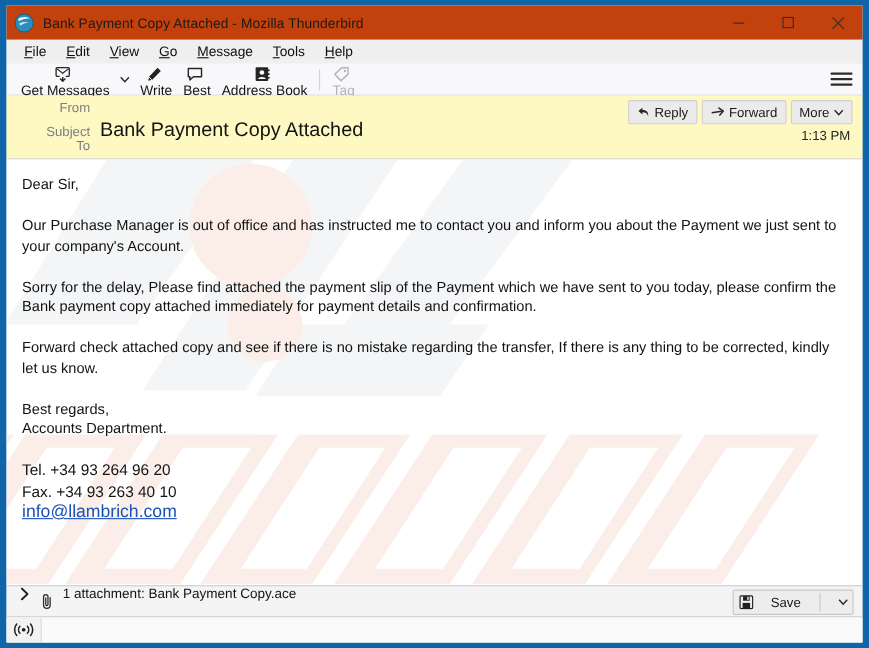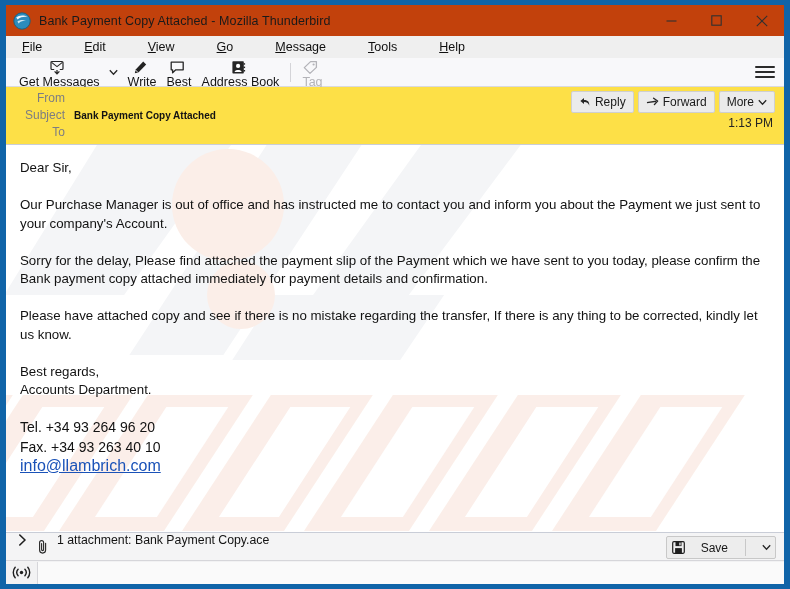--- a/index.html
+++ b/index.html
@@ -68,21 +68,20 @@
 
   
   .menubar {
     height: 22px;
     flex: 0 0 22px;
     background: #efefef;
     display: flex;
     align-items: center;
     padding-left: 7px;
     box-sizing: border-box;
-    gap: 24px;
   }
   .menuitem {
     font-size: 12.5px;
     color: #0f0f0f;
     padding: 0 9px;
     line-height: 22px;
     white-space: nowrap;
   }
   .menuitem .u { text-decoration: underline; }
 
@@ -138,45 +137,46 @@
   .hamburger i {
     display: block;
     height: 2px;
     background: #2b2b2b;
     border-radius: 1px;
   }
 
   
   .msghdr {
     flex: 0 0 58px;
-    background: #fde047;
+    background: #fef9c3;
     border-bottom: 1px solid #c9cdd7;
     position: relative;
     padding-top: 4px;
     box-sizing: border-box;
+    padding-left: 17px;
   }
   .hdrrow {
     display: flex;
     align-items: baseline;
     height: 17px;
     padding-left: 9px;
   }
   .hdrlabel {
     width: 50px;
     text-align: right;
     font-size: 12px;
     color: #7d7d82;
     margin-right: 9px;
     flex: 0 0 50px;
   }
   .hdrvalue {
     font-size: 12.5px;
     color: #131313;
   }
-  .hdrvalue.bold { font-weight: bold; font-size: 10px; }
+  .hdrvalue.bold { font-weight: normal; font-size: 18px; }
 
   .hdr-actions {
     position: absolute;
     right: 9px;
     top: 4px;
     display: flex;
     gap: 4px;
   }
   .hbtn {
     display: flex;
@@ -488,21 +488,21 @@
         <path d="M462 262 L524 262 L476 372 L414 372 Z" transform="skewX(-12)"></path>
         <path d="M586 262 L648 262 L600 372 L538 372 Z" transform="skewX(-12)"></path>
         <path d="M710 262 L772 262 L724 372 L662 372 Z" transform="skewX(-12)"></path>
       </g>
     </svg>
 
     <div class="bodytext">
       <p>Dear Sir,</p>
       <p>Our Purchase Manager is out of office and has instructed me to contact you and inform you about the Payment we just sent to your company's Account.</p>
       <p>Sorry for the delay, Please find attached the payment slip of the Payment which we have sent to you today, please confirm the Bank payment copy attached immediately for payment details and confirmation.</p>
-      <p>Please have attached copy and see if there is no mistake regarding the transfer, If there is any thing to be corrected, kindly let us know.</p>
+      <p>Forward check attached copy and see if there is no mistake regarding the transfer, If there is any thing to be corrected, kindly let us know.</p>
       <p>
         <span>Best regards,</span><br>
         <span>Accounts Department.</span>
       </p>
       <p>
         <span class="sig-bold">Tel. +34 93 264 96 20</span><br>
         <span class="sig-bold">Fax. +34 93 263 40 10</span><br>
         <a class="maillink" href="#">info@llambrich.com</a>
       </p>
     </div>

